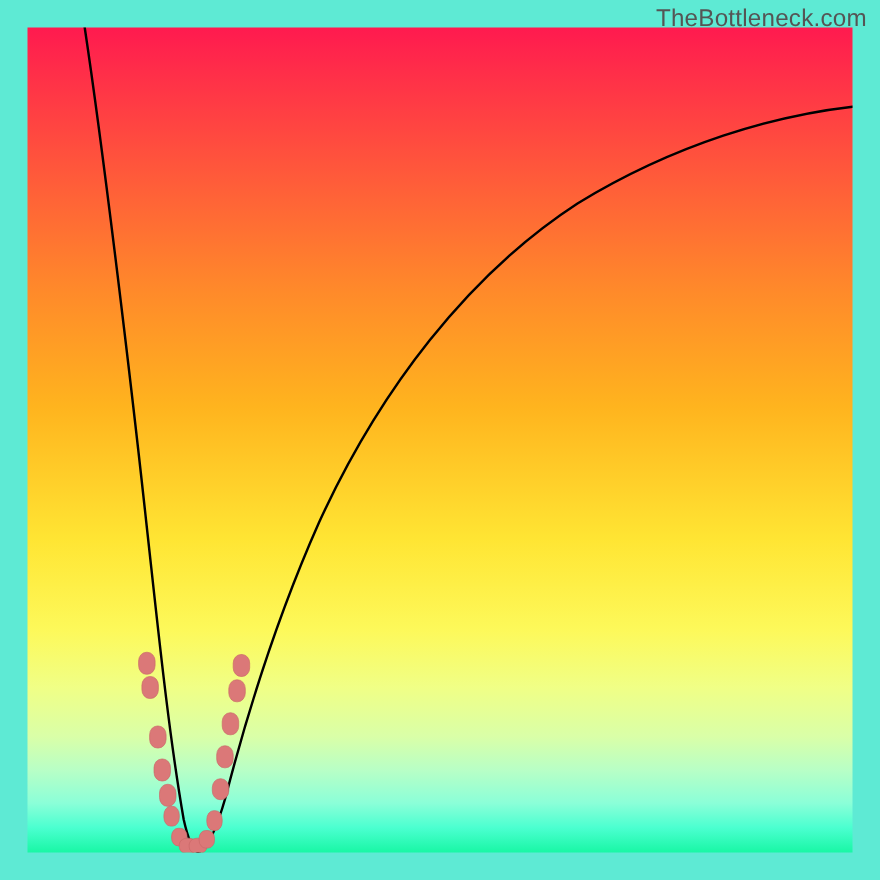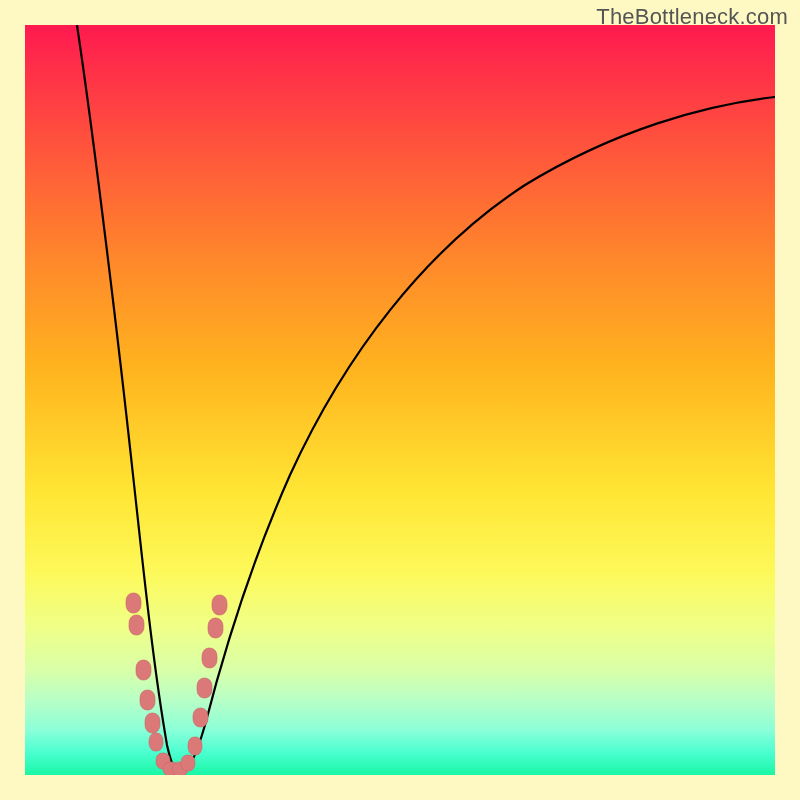--- a/index.html
+++ b/index.html
@@ -7,21 +7,21 @@
     padding: 0;
     width: 800px;
     height: 800px;
     overflow: hidden;
     background: #000;
     font-family: Arial, Helvetica, sans-serif;
   }
   .frame {
     position: absolute;
     inset: 0;
-    background: #fef9c3;
+    background: #5eead4;
   }
   .plot-area {
     position: absolute;
     left: 25px;
     top: 25px;
     width: 750px;
     height: 750px;
     background: linear-gradient(
       to bottom,
       #ff1a4f 0%,

